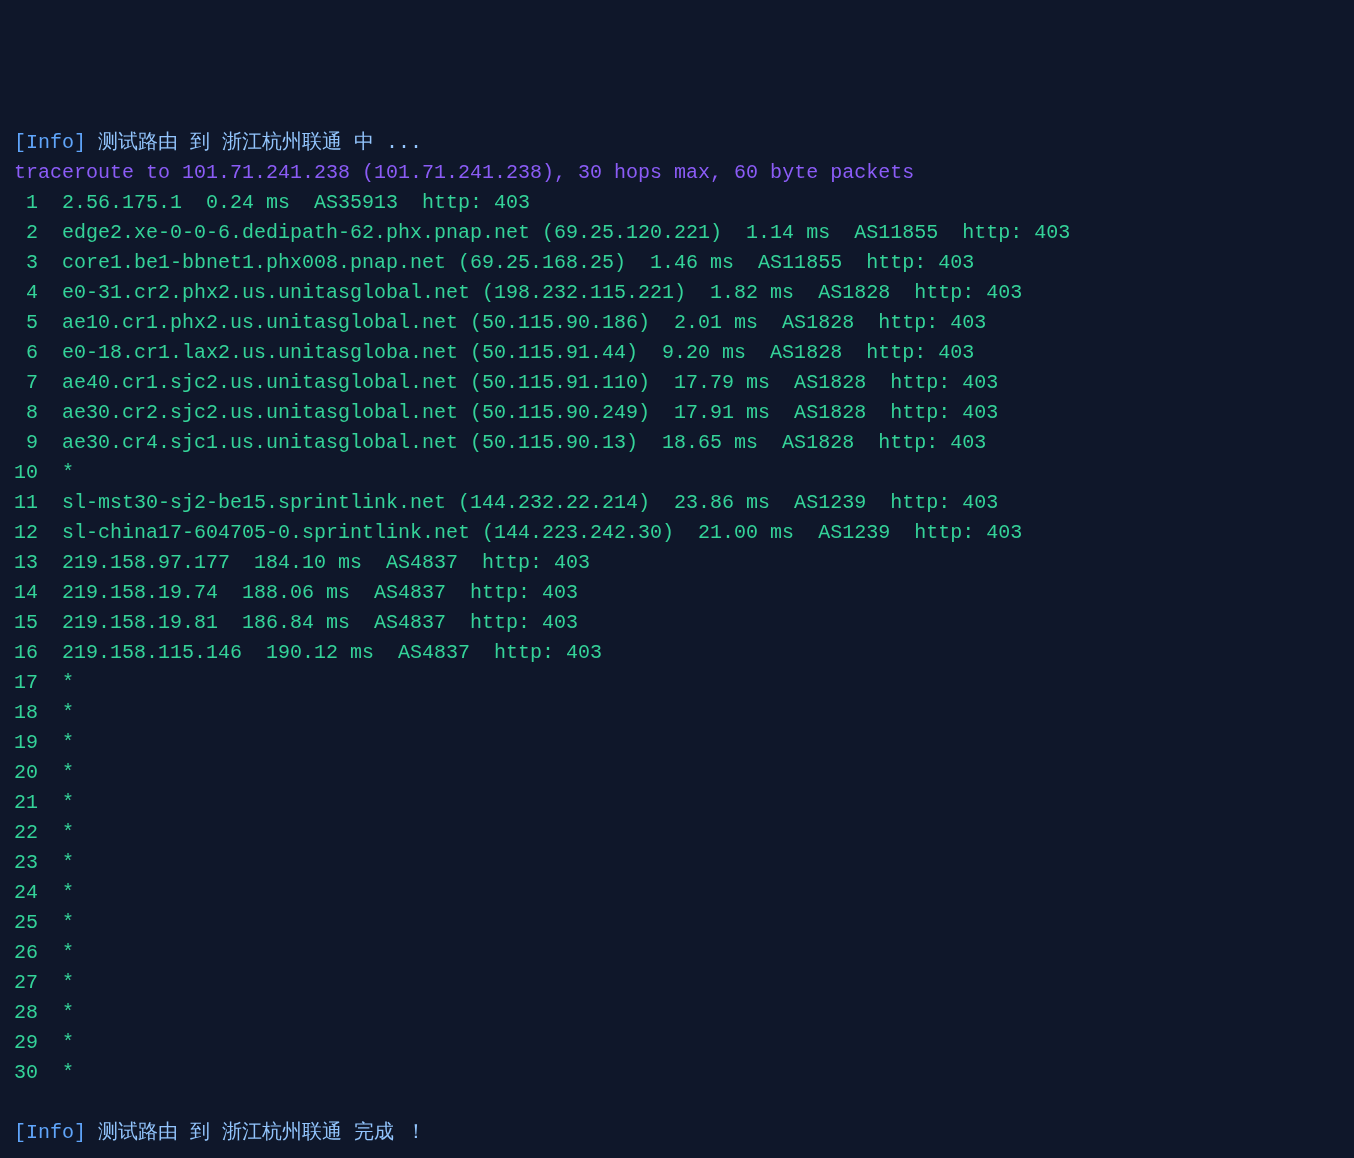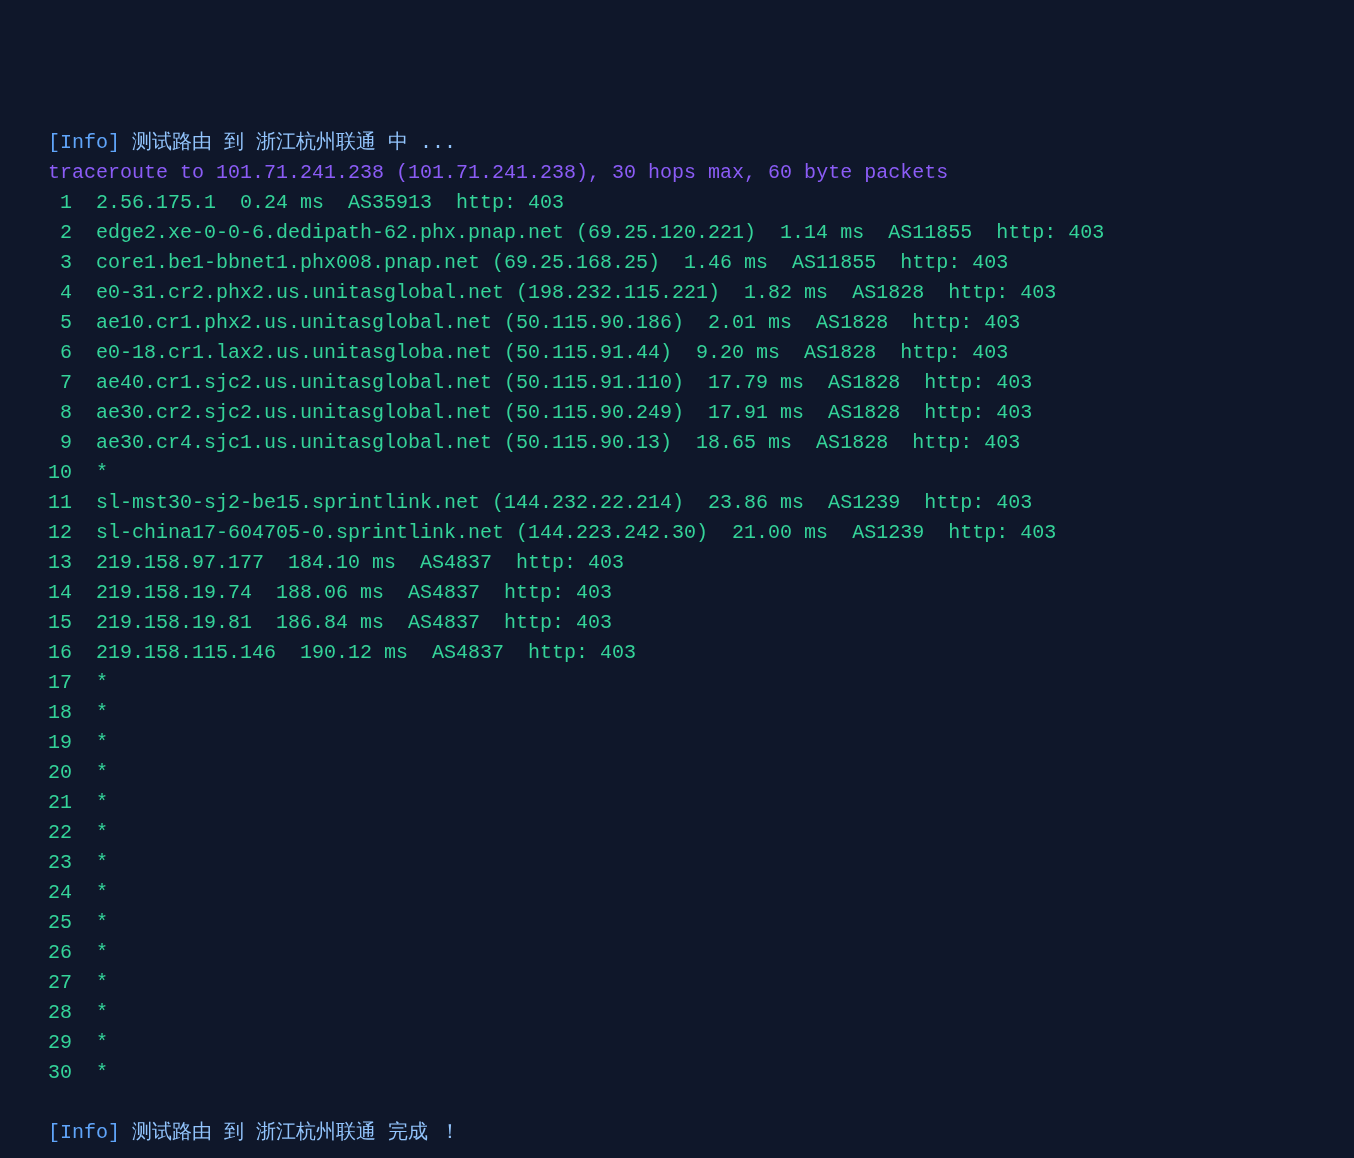--- a/index.html
+++ b/index.html
@@ -13,21 +13,20 @@
       font-family: 'Menlo', 'Monaco', 'Consolas', 'Courier New', monospace;
       font-size: 20px;
       line-height: 1.5;
       padding: 8px 14px;
       white-space: pre;
       width: 1354px;
       min-height: 1158px;
     }
     .line {
       display: block;
-      margin-left: 34px;
     }
     .info-tag {
       color: #60a5fa;
     }
     .info-text {
       color: #93c5fd;
     }
     .hop-num {
       display: inline-block;
       width: 2ch;

